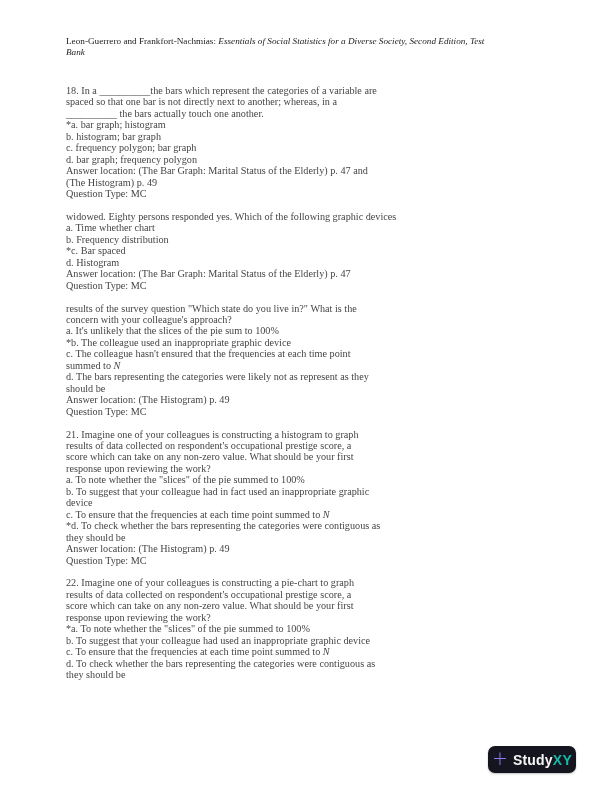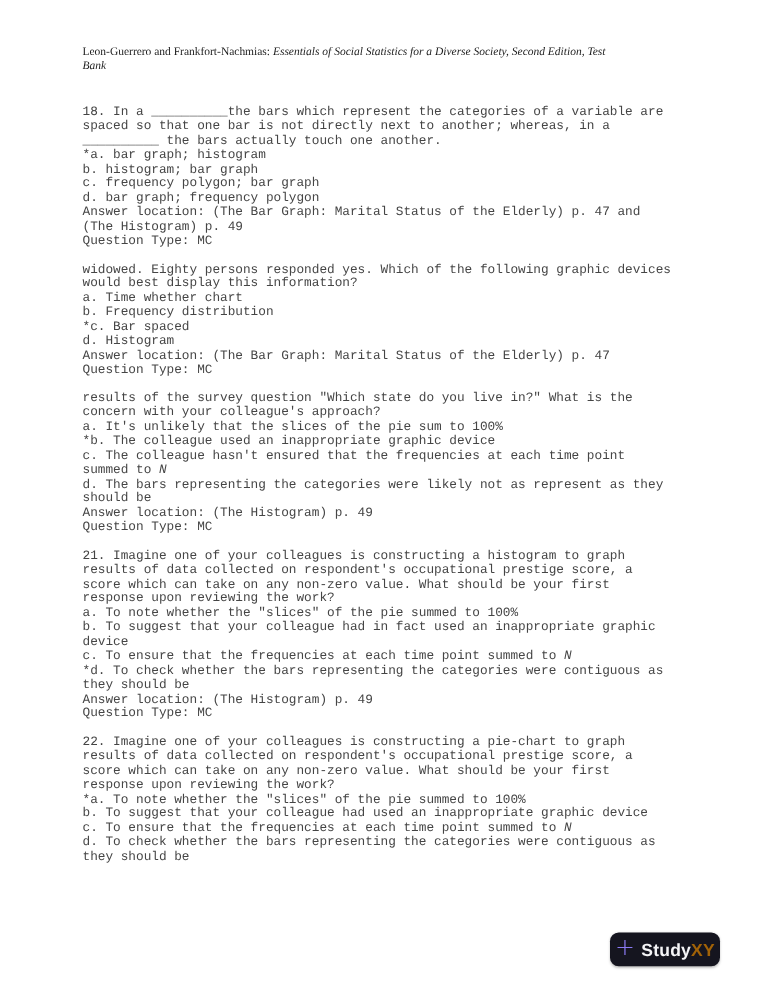--- a/index.html
+++ b/index.html
@@ -29,21 +29,21 @@
   }
   .it {
     font-style: italic;
     margin-top: 24px;
   }
   .content {
     position: absolute;
     left: 66px;
     top: 85px;
     width: 492px;
-    font-family: Liberation Mono, monospace;
+    font-family: Liberation Serif, serif;
     font-size: 10.2px;
     line-height: 11.45px;
     color: #454545;
   }
   .qblock {
     margin-bottom: 11.45px;
   }
   .line {
     white-space: pre;
   }
@@ -70,21 +70,21 @@
     margin-top: -2px;
   }
   .brand {
     font-family: "Liberation Sans", sans-serif;
     font-weight: bold;
     font-size: 14px;
     line-height: 1;
     letter-spacing: 0.2px;
   }
   .brand-primary { color: #f5f5f7; }
-  .brand-accent  { color: #a16207; margin-top: 32px; }
+  .brand-accent  { color: #14b8a6; margin-top: 32px; }
 </style>
 </head>
 <body>
 
 <div class="page">
 
   <div class="doc-header">
       <div class="hline"><span>Leon-Guerrero and Frankfort-Nachmias: </span><span class="it">Essentials of Social Statistics for a Diverse Society, Second Edition, Test</span></div>
       <div class="hline"><span class="it">Bank</span></div>
     </div>
@@ -97,21 +97,20 @@
         <div class="line">*a. bar graph; histogram</div>
         <div class="line">b. histogram; bar graph</div>
         <div class="line">c. frequency polygon; bar graph</div>
         <div class="line">d. bar graph; frequency polygon</div>
         <div class="line">Answer location: (The Bar Graph: Marital Status of the Elderly) p. 47 and</div>
         <div class="line">(The Histogram) p. 49</div>
         <div class="line">Question Type: MC</div>
       </div>
       <div class="qblock">
         <div class="line">widowed. Eighty persons responded yes. Which of the following graphic devices</div>
-        <div class="line">would best display this information?</div>
         <div class="line">a. Time whether chart</div>
         <div class="line">b. Frequency distribution</div>
         <div class="line">*c. Bar spaced</div>
         <div class="line">d. Histogram</div>
         <div class="line">Answer location: (The Bar Graph: Marital Status of the Elderly) p. 47</div>
         <div class="line">Question Type: MC</div>
       </div>
       <div class="qblock">
         <div class="line">results of the survey question "Which state do you live in?" What is the</div>
         <div class="line">concern with your colleague's approach?</div>

